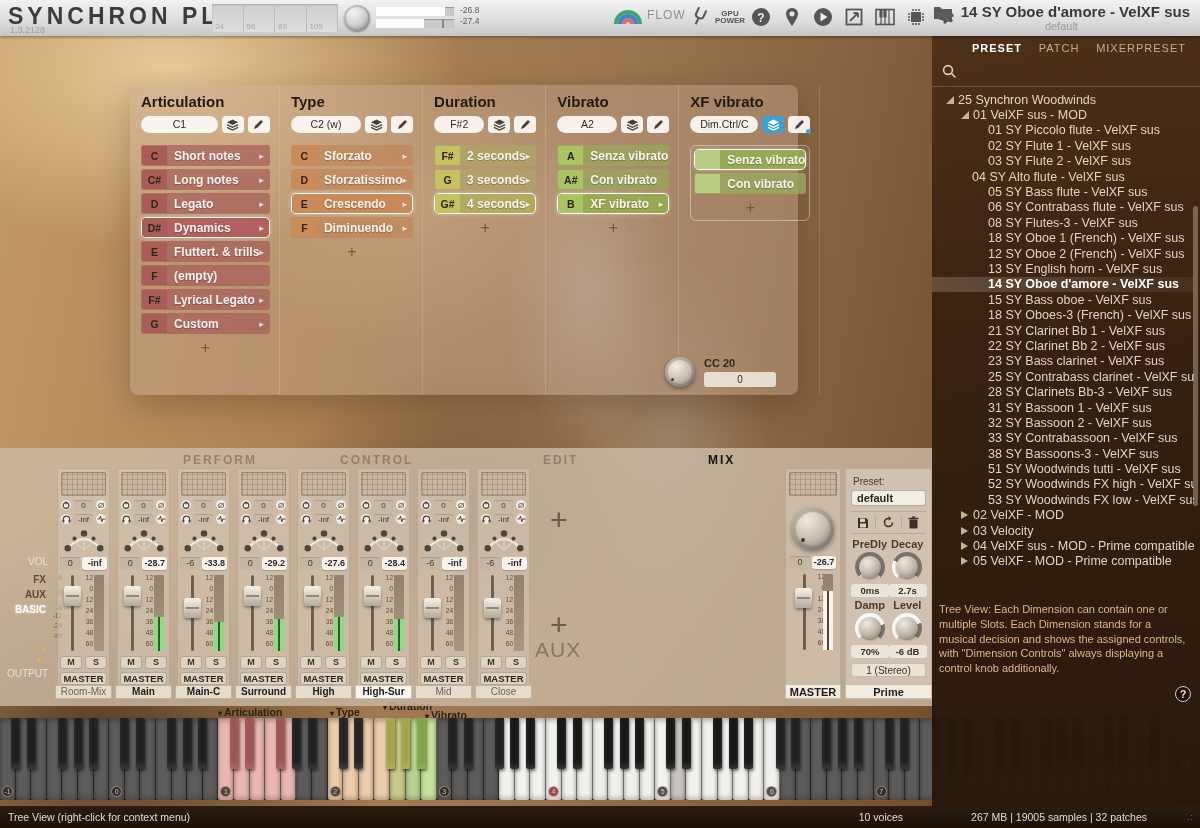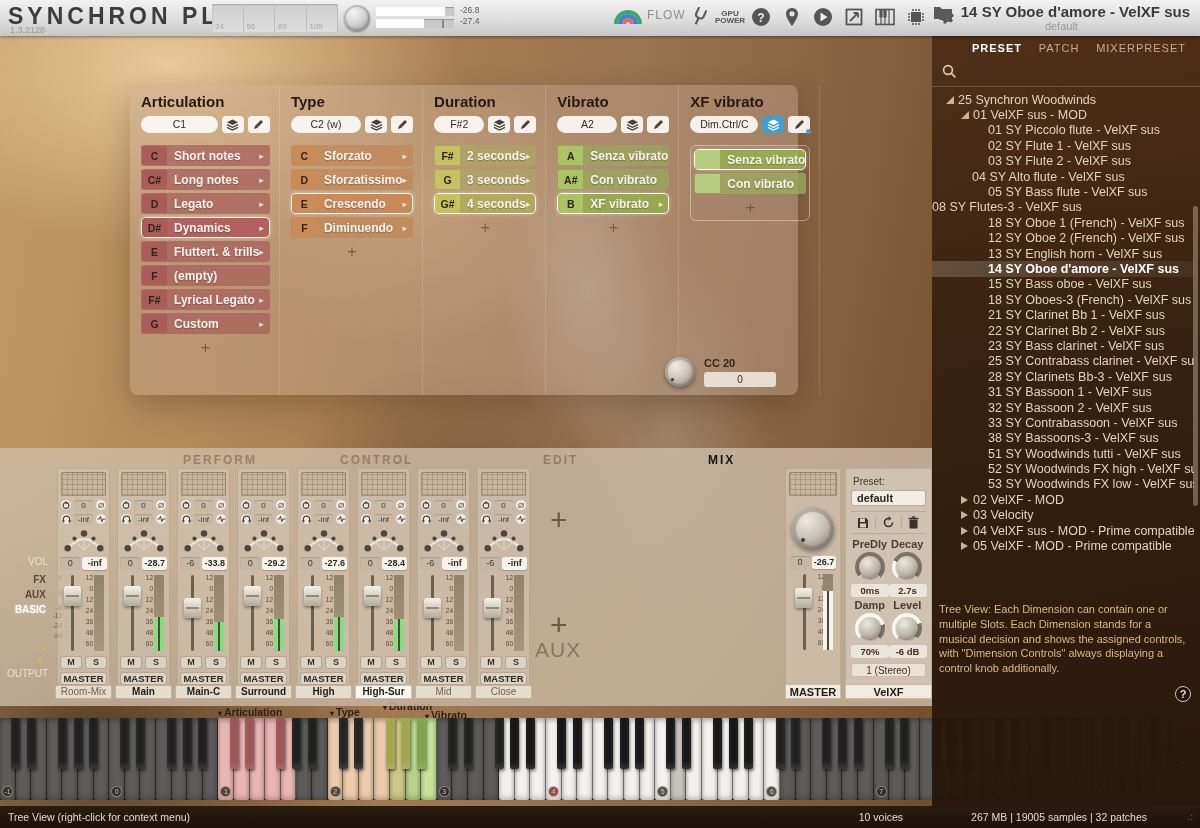--- a/index.html
+++ b/index.html
@@ -1156,21 +1156,21 @@
   </div>
   <div class="kcell">
     <div class="klab">Level</div>
     <div class="ring" style="background:conic-gradient(from 225deg, #faf8f2 0deg 205deg, #7b7365 205deg 270deg, transparent 270deg 360deg)">
               <div class="kn"></div>
             </div>
     <div class="kval">-6 dB</div>
   </div>
         </div>
       <div class="stereo-btn">1 (Stereo)</div>
-      <div class="rvname">VelXF</div>
+      <div class="rvname">Prime</div>
     </div>
   </div>
 
   <div class="sidebar">
     <div class="sbtabs">
       <span class="sbtab active">PRESET</span>
       <span class="sbtab">PATCH</span>
       <span class="sbtab">MIXERPRESET</span>
     </div>
     <div class="sbsearch">
@@ -1197,21 +1197,24 @@
         </div>
         <div class="trow" style="padding-left:56px">
           <span>03 SY Flute 2 - VelXF sus</span>
         </div>
         <div class="trow" style="padding-left:40px">
           <span>04 SY Alto flute - VelXF sus</span>
         </div>
         <div class="trow" style="padding-left:56px">
           <span>05 SY Bass flute - VelXF sus</span>
         </div>
-        <div class="trow" style="">
+        <div class="trow" style="padding-left:56px">
+          <span>06 SY Contrabass flute - VelXF sus</span>
+        </div>
+        <div class="trow" style="padding-left:56px">
           <span>08 SY Flutes-3 - VelXF sus</span>
         </div>
         <div class="trow" style="padding-left:56px">
           <span>18 SY Oboe 1 (French) - VelXF sus</span>
         </div>
         <div class="trow" style="padding-left:56px">
           <span>12 SY Oboe 2 (French) - VelXF sus</span>
         </div>
         <div class="trow" style="padding-left:56px">
           <span>13 SY English horn - VelXF sus</span>

